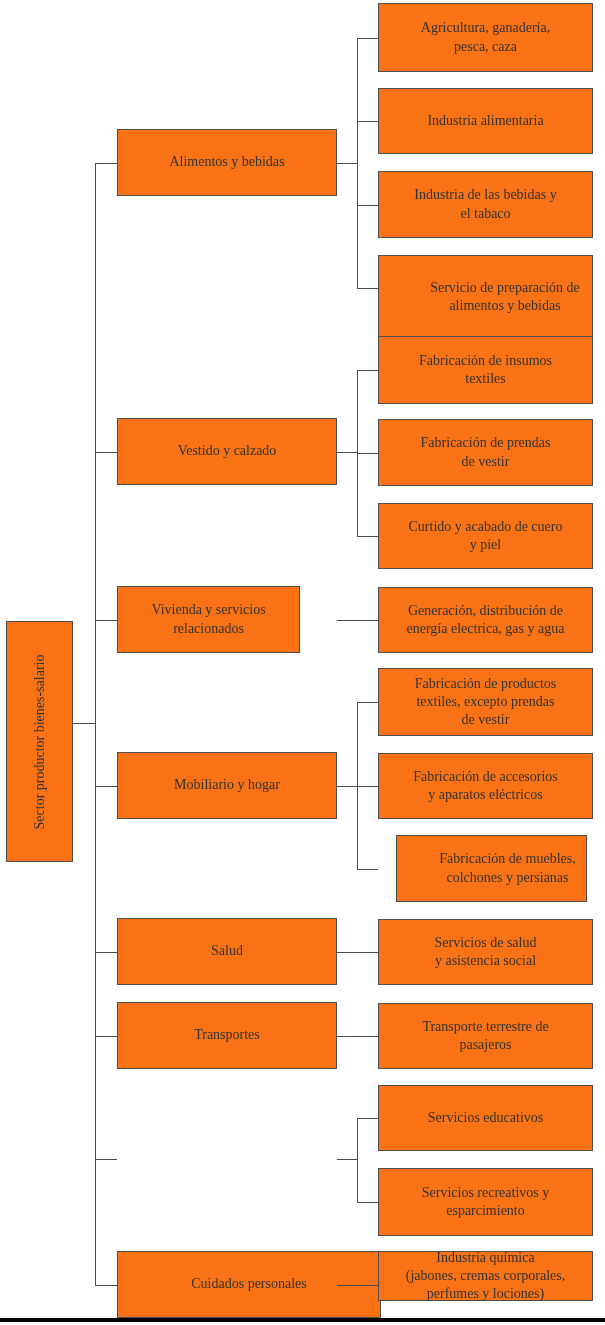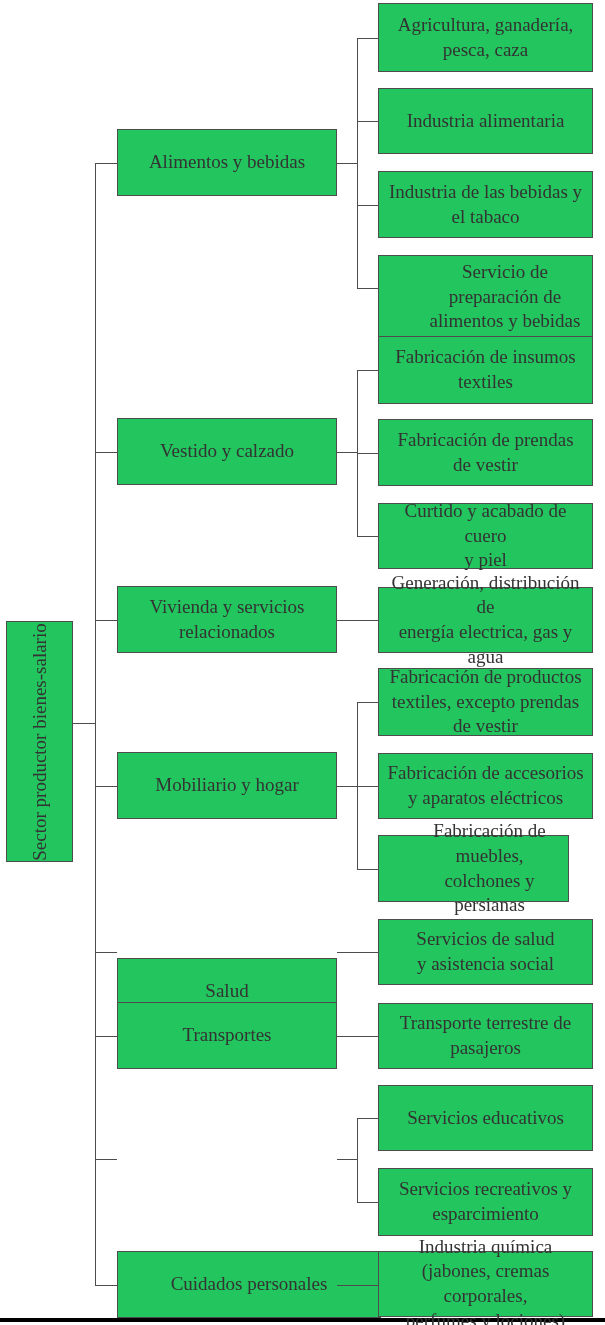--- a/index.html
+++ b/index.html
@@ -3,23 +3,23 @@
 <meta charset="utf-8">
 <style>
   * { margin:0; padding:0; box-sizing:border-box; }
   html,body { background:#ffffff; }
   body { font-family:"Liberation Serif","DejaVu Serif",serif; }
   .stage {
     position:relative; width:605px; height:1325px;
     background:#ffffff; overflow:hidden; color:#333333;
   }
   .node {
-    position:absolute; border:1px solid #4d4d4d; background:#22c55e;
+    position:absolute; border:1px solid #4d4d4d; background:#f97316;
     display:flex; align-items:center; justify-content:center;
-    text-align:center; font-size:19px; line-height:1.3;
+    text-align:center; font-size:14px; line-height:1.3;
   }
   .lbl { white-space:pre-line; display:block; padding:0 4px; }
   .rot {
     position:absolute; left:50%; top:50%;
     transform:translate(-50%,-50%) rotate(-90deg);
     white-space:nowrap; padding:0;
   }
   .line { position:absolute; background:#4d4d4d; }
   .bottom-rule { position:absolute; background:#000000; left:0; top:1318px; width:605px; height:4px; }
 </style>
@@ -73,21 +73,21 @@
     <div class="node" style="left: 378px; top: 419px; width: 215px; height: 67px;">
       <span class="lbl">Fabricación de prendas
 de vestir</span>
     </div>
     <div class="line" style="left: 357px; top: 536px; width: 21px; height: 1px;"></div>
     <div class="node" style="left: 378px; top: 503px; width: 215px; height: 66px;">
       <span class="lbl">Curtido y acabado de cuero
 y piel</span>
     </div>
     <div class="line" style="left: 95px; top: 620px; width: 22px; height: 1px;"></div>
-    <div class="node" style="left: 117px; top: 586px; width: 220px; height: 67px;">
+    <div class="node" style="left: 117px; top: 586px; width: 183px; height: 67px;">
       <span class="lbl">Vivienda y servicios
 relacionados</span>
     </div>
     <div class="line" style="left: 337px; top: 620px; width: 41px; height: 1px;"></div>
     <div class="node" style="left: 378px; top: 587px; width: 215px; height: 66px;">
       <span class="lbl">Generación, distribución de
 energía electrica, gas y agua</span>
     </div>
     <div class="line" style="left: 95px; top: 786px; width: 22px; height: 1px;"></div>
     <div class="node" style="left: 117px; top: 752px; width: 220px; height: 67px;">
@@ -100,26 +100,26 @@
       <span class="lbl">Fabricación de productos
 textiles, excepto prendas
 de vestir</span>
     </div>
     <div class="line" style="left: 357px; top: 786px; width: 21px; height: 1px;"></div>
     <div class="node" style="left: 378px; top: 753px; width: 215px; height: 66px;">
       <span class="lbl">Fabricación de accesorios
 y aparatos eléctricos</span>
     </div>
     <div class="line" style="left: 357px; top: 869px; width: 21px; height: 1px;"></div>
-    <div class="node" style="left: 378px; top: 835px; width: 191px; height: 67px; padding-left: 32px;">
+    <div class="node" style="left: 396px; top: 835px; width: 191px; height: 67px; padding-left: 32px;">
       <span class="lbl">Fabricación de muebles,
 colchones y persianas</span>
     </div>
     <div class="line" style="left: 95px; top: 952px; width: 22px; height: 1px;"></div>
-    <div class="node" style="left: 117px; top: 918px; width: 220px; height: 67px; margin-top: 40px;">
+    <div class="node" style="left: 117px; top: 918px; width: 220px; height: 67px;">
       <span class="lbl">Salud</span>
     </div>
     <div class="line" style="left: 337px; top: 952px; width: 41px; height: 1px;"></div>
     <div class="node" style="left: 378px; top: 919px; width: 215px; height: 66px;">
       <span class="lbl">Servicios de salud
 y asistencia social</span>
     </div>
     <div class="line" style="left: 95px; top: 1036px; width: 22px; height: 1px;"></div>
     <div class="node" style="left: 117px; top: 1002px; width: 220px; height: 67px;">
       <span class="lbl">Transportes</span>
@@ -139,18 +139,18 @@
     <div class="line" style="left: 357px; top: 1202px; width: 21px; height: 1px;"></div>
     <div class="node" style="left: 378px; top: 1168px; width: 215px; height: 68px;">
       <span class="lbl">Servicios recreativos y
 esparcimiento</span>
     </div>
     <div class="line" style="left: 95px; top: 1285px; width: 22px; height: 1px;"></div>
     <div class="node" style="left: 117px; top: 1251px; width: 264px; height: 67px;">
       <span class="lbl">Cuidados personales</span>
     </div>
     <div class="line" style="left: 337px; top: 1285px; width: 41px; height: 1px;"></div>
-    <div class="node" style="left: 378px; top: 1251px; width: 215px; height: 66px; justify-content: flex-end;">
+    <div class="node" style="left: 378px; top: 1251px; width: 215px; height: 50px;">
       <span class="lbl">Industria química
 (jabones, cremas corporales,
 perfumes y lociones)</span>
     </div>
   </div>
 
 </body></html>

